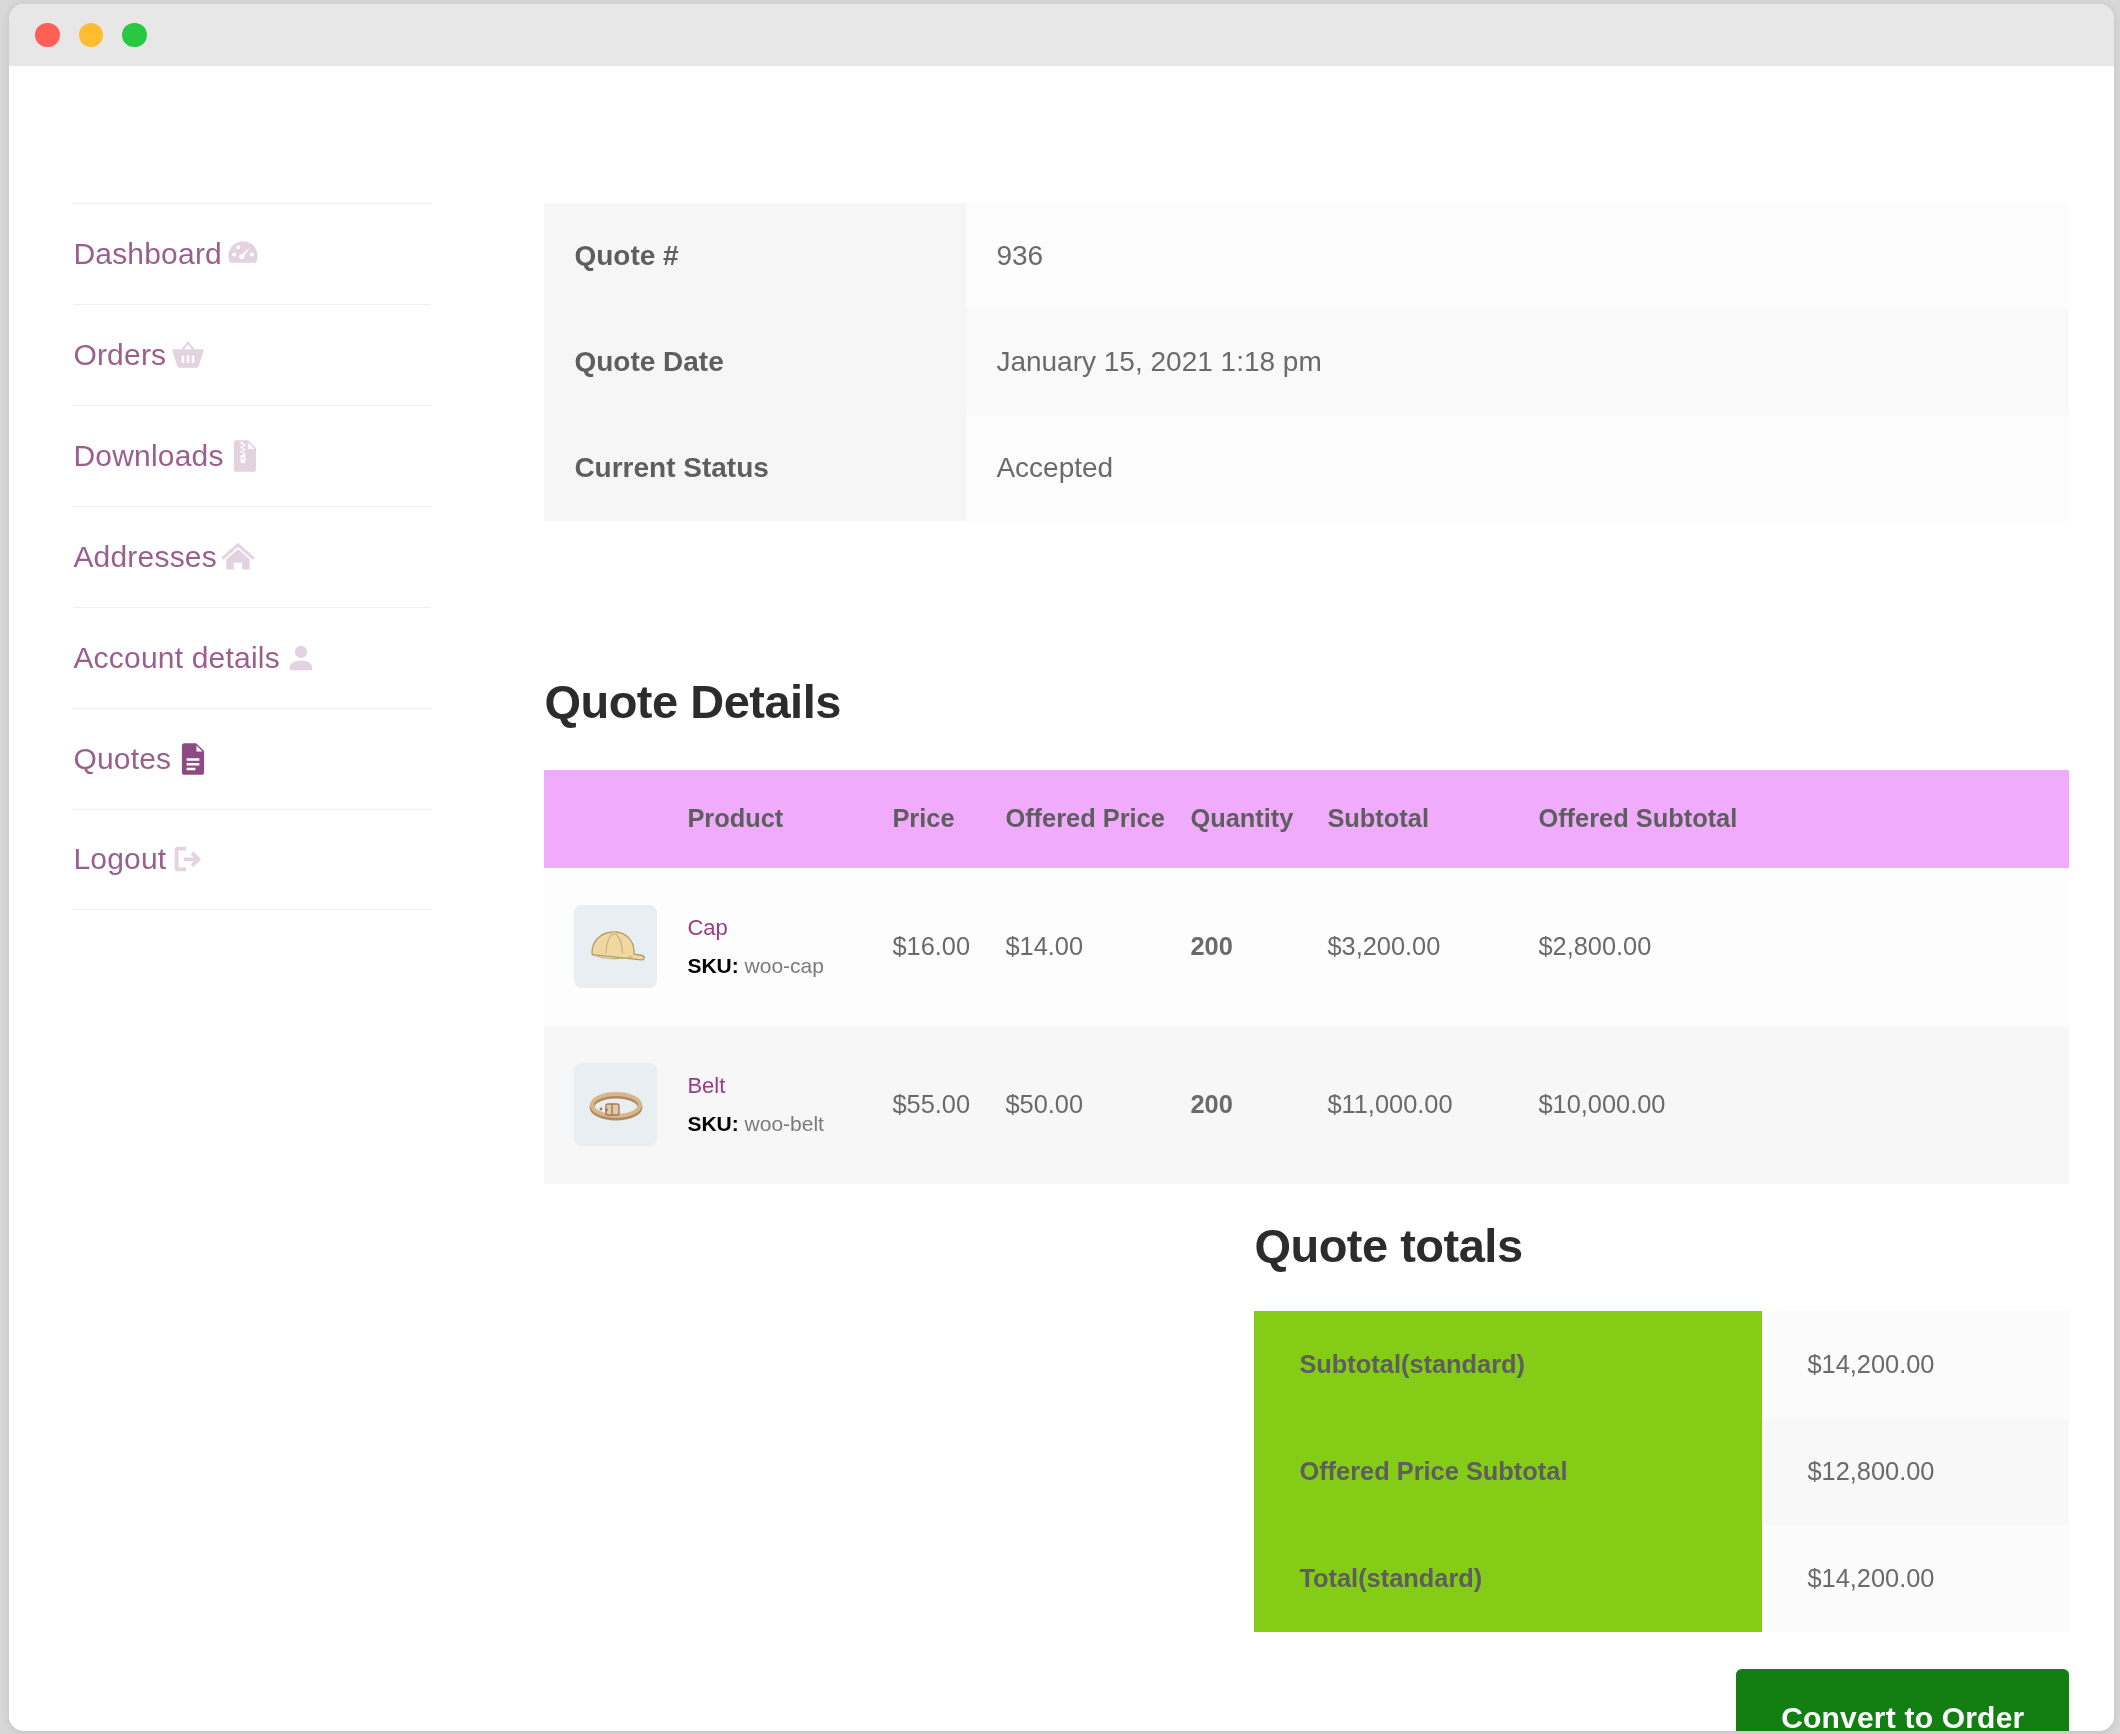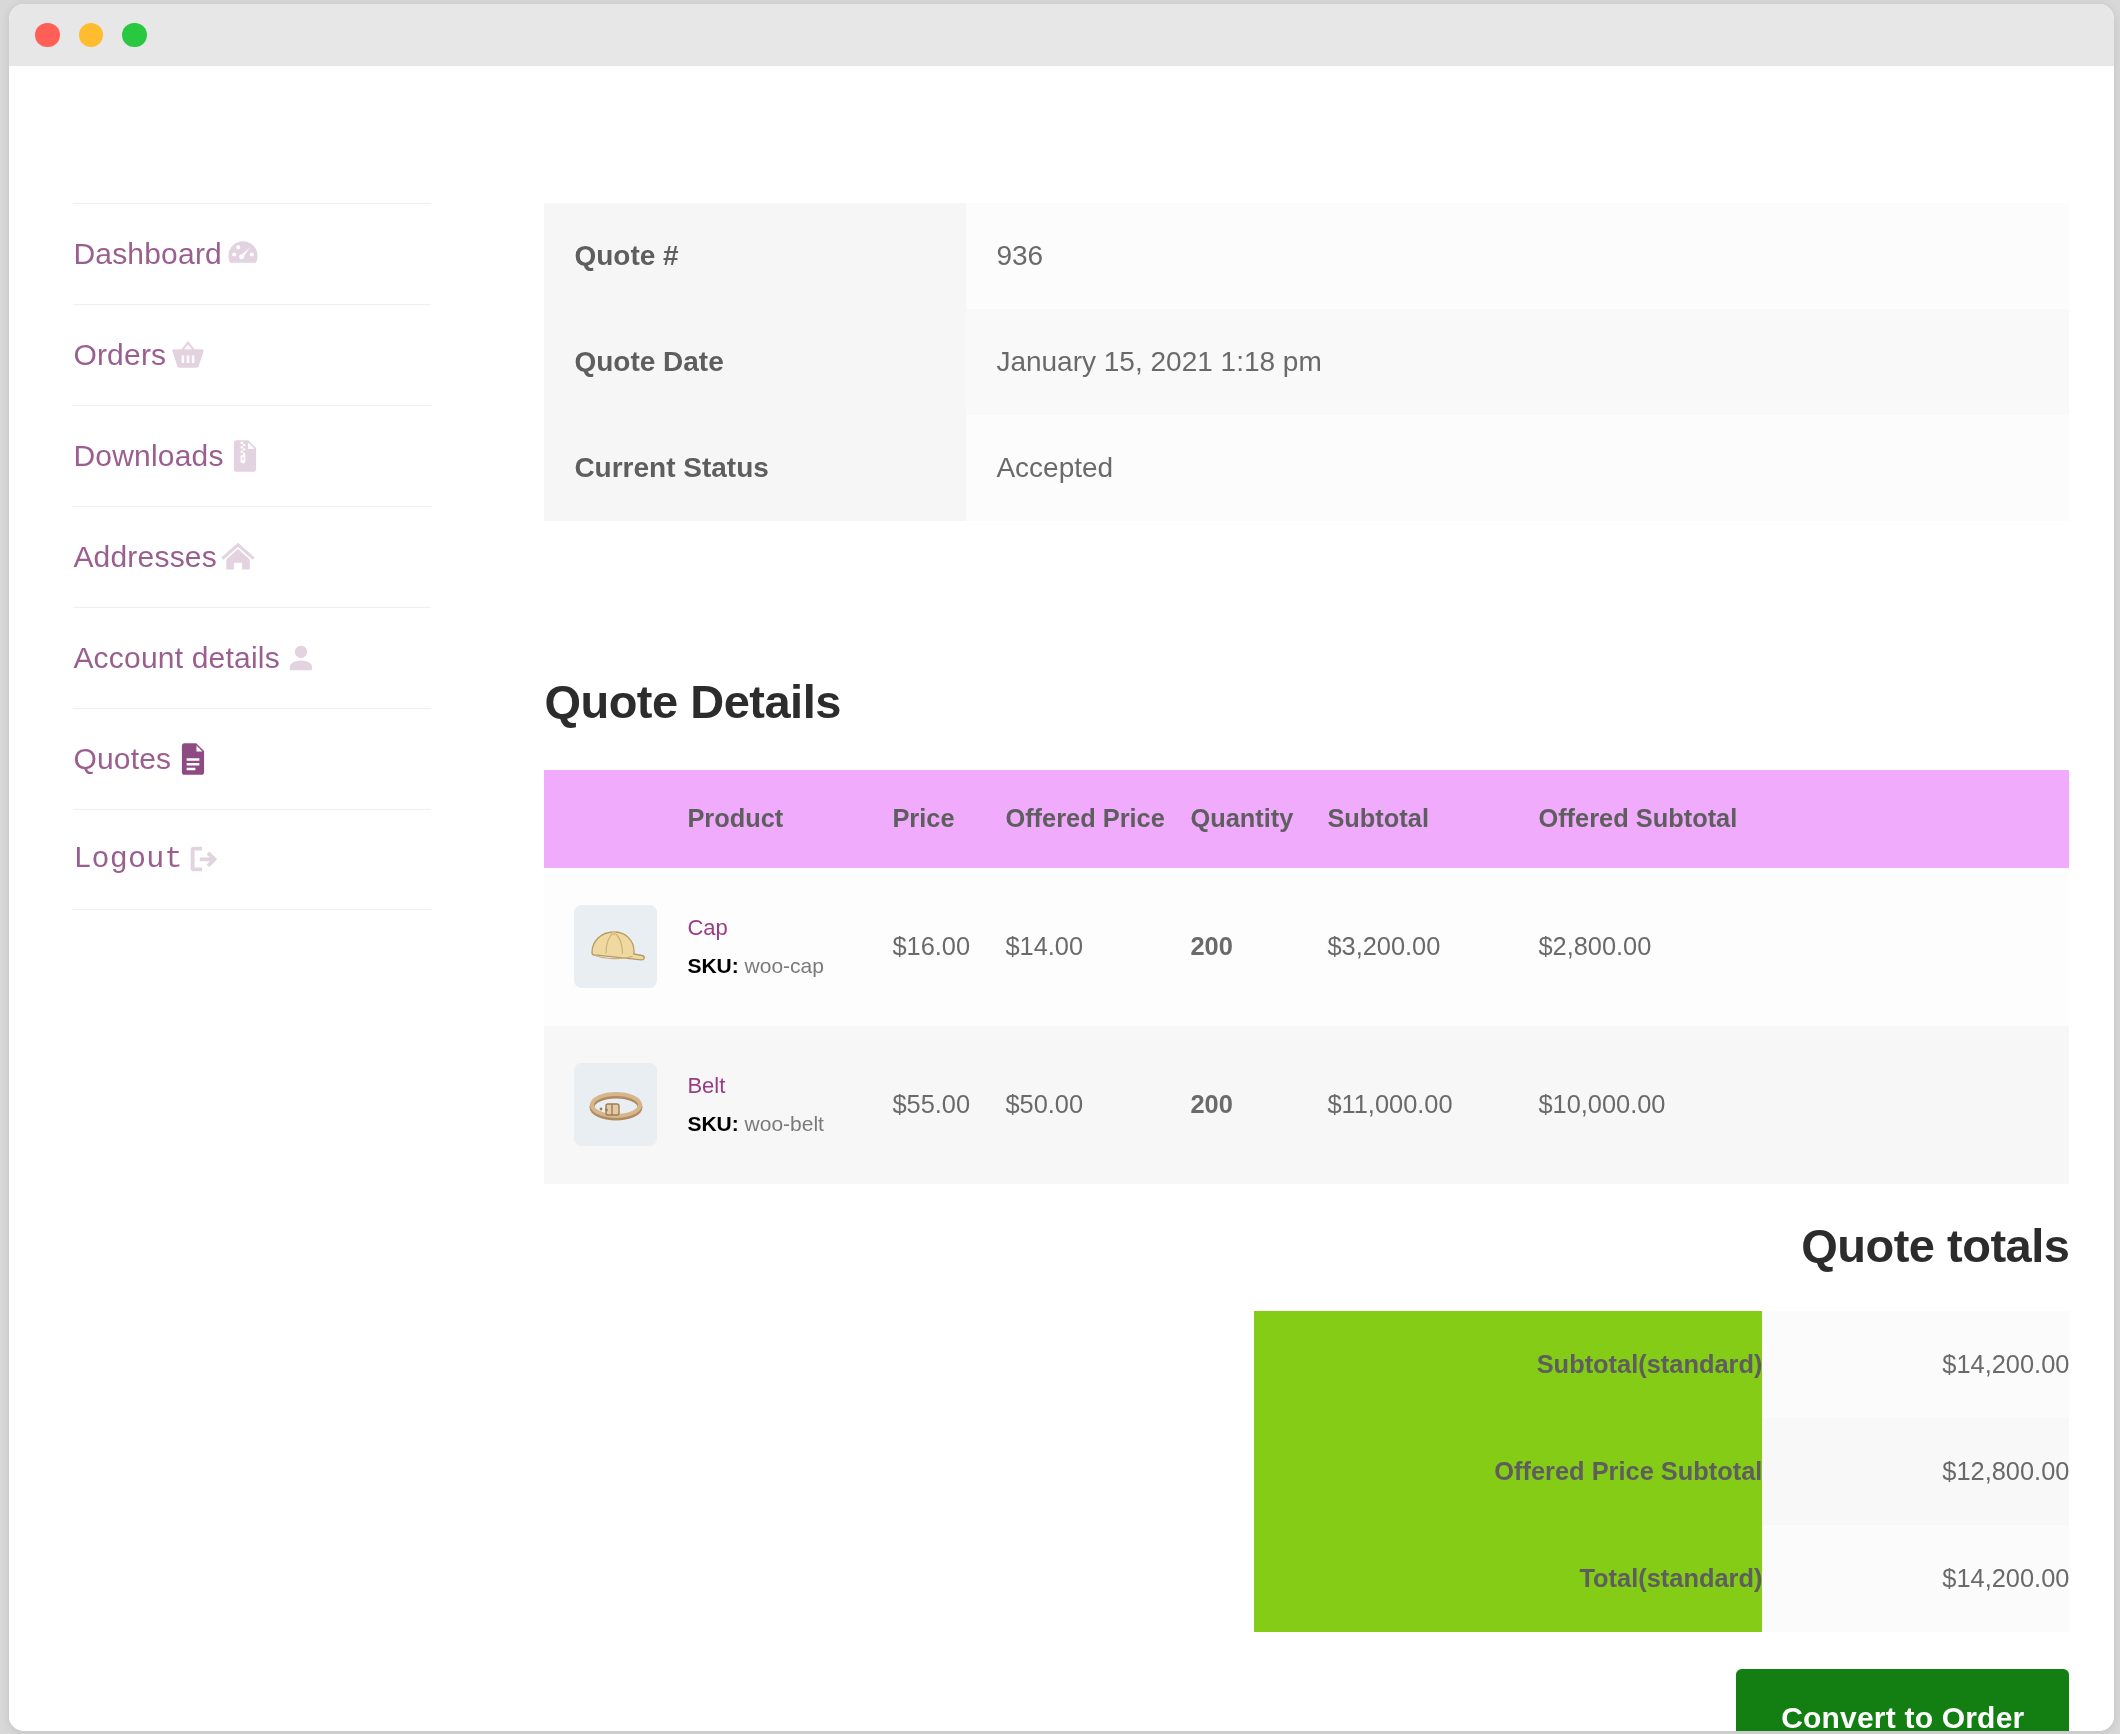--- a/index.html
+++ b/index.html
@@ -55,21 +55,21 @@
   .nav-item {
     position: relative;
     height: 101px;
     display: flex;
     align-items: center;
     justify-content: flex-start;
     border-top: 1.9px solid #efeff0;
     padding-right: 5.6px;
     cursor: pointer;
   }
-  .nav-item:last-child { border-bottom: 1.9px solid #efeff0; font-family: Liberation Mono, monospace; }
+  .nav-item:last-child { border-bottom: 1.9px solid #efeff0; }
   .nav-label {
     font-size: 30px;
     color: #9a5e8f;
     letter-spacing: 0.2px;
   }
   .nav-icon {
     width: 43px;
     height: 43px;
     display: flex;
     align-items: center;
@@ -180,21 +180,20 @@
   }
   .sku b { color: #000000; }
   .qty-val { font-weight: bold; color: #555; }
 
   
   .totals-wrap {
     position: absolute;
     right: 0;
     top: 1015px;
     width: 815px;
-    text-align: right;
   }
   #quote-totals-title { margin-bottom: 38px; }
   .totals {
     width: 100%;
     border-collapse: collapse;
     table-layout: fixed;
   }
   .totals td {
     height: 107px;
     vertical-align: middle;

